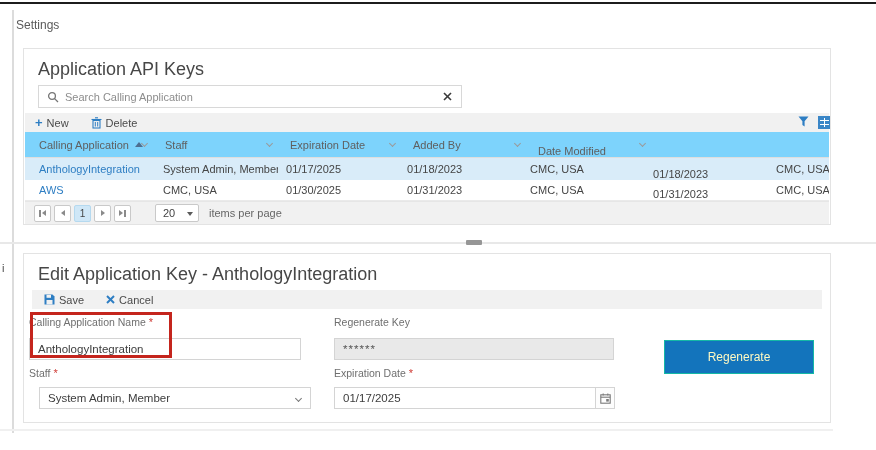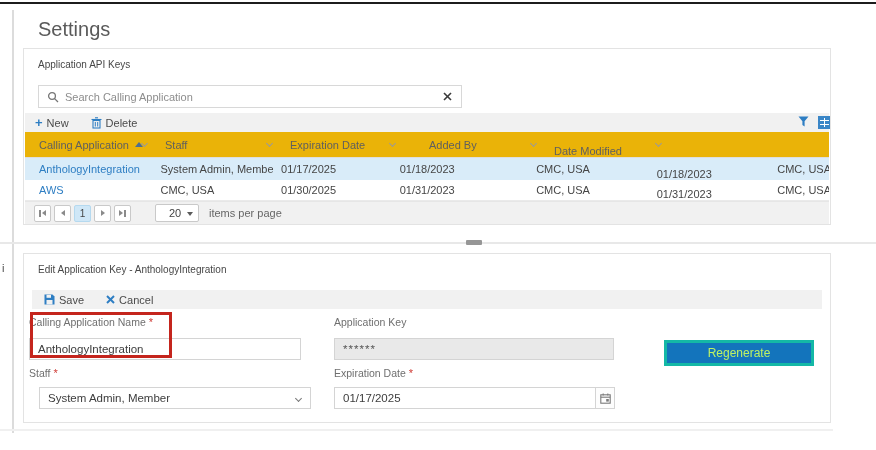--- a/index.html
+++ b/index.html
@@ -5,69 +5,69 @@
   * { margin:0; padding:0; box-sizing:border-box; }
   html,body { width:876px; height:450px; background:#fff; overflow:hidden;
               font-family:"Liberation Sans","DejaVu Sans",sans-serif; }
   .screen { position:relative; width:876px; height:450px; background:#fff; }
 
   .topline { position:absolute; left:0; top:2px; width:876px; height:2px; background:#1c1c1c; }
   .leftline { position:absolute; left:12px; top:10px; width:2px; height:423px; background:#dcdcdc; }
   .bottomline { position:absolute; left:0; top:429px; width:833px; height:2px; background:#f0f0f0; }
   .stray-i { position:absolute; left:2px; top:262px; font-size:11px; color:#4a4a4a; }
 
-  .page-title { position:absolute; left:38px; top:18px; font-size:20px; font-weight:400; color:#5a5a5a; }
+  .page-title { position:absolute; left:16px; top:18px; font-size:12px; font-weight:400; color:#5a5a5a; }
 
   .panel { position:absolute; left:23px; width:808px; background:#fff; border:1px solid #e3e3e3; overflow:hidden; }
   .panel-keys { top:48px; height:177px; }
   .panel-edit { top:253px; height:170px; }
-  .panel-title { position:absolute; left:14px; top:10px; font-size:10px; color:#474747; }
+  .panel-title { position:absolute; left:14px; top:10px; font-size:18px; color:#474747; }
 
   
   .searchbox { position:absolute; left:14px; top:36px; width:424px; height:23px; border:1px solid #d8d8d8; background:#fff; display:flex; align-items:center; }
   .searchbox svg { flex:0 0 auto; }
   .search-glyph { margin-left:8px; }
   .searchbox input { flex:1 1 auto; border:none; outline:none; font-size:11px; color:#555; padding:0 6px; font-family:inherit; background:transparent; }
   .searchbox input::placeholder { color:#8d8d8d; }
   .clear-glyph { margin-right:9px; cursor:pointer; }
 
   
   .grid-toolbar { position:absolute; left:1px; right:1px; top:64px; height:19px; background:#f1f1f1; display:flex; align-items:center; padding-left:10px; }
   .edit-toolbar { position:absolute; left:8px; right:8px; top:36px; height:19px; background:#f1f1f1; display:flex; align-items:center; padding-left:12px; }
   .tb-btn { display:flex; align-items:center; gap:4px; font-size:11px; color:#4a4a4a; margin-right:22px; cursor:pointer; }
   .plus-glyph { color:#2e7ec3; font-size:13px; font-weight:bold; line-height:1; }
   .tb-right { position:absolute; right:20px; top:3px; display:flex; gap:8px; align-items:center; }
   .export-icon { position:absolute; right:-2px; top:3px; }
 
   
-  .ghead { position:absolute; left:1px; right:1px; top:83px; height:26px; display:flex; border-bottom:1px solid #dedede; background:#eab308; }
+  .ghead { position:absolute; left:1px; right:1px; top:83px; height:26px; display:flex; border-bottom:1px solid #dedede; background:#7dd3fc; }
   .gh-cell { display:flex; align-items:center; font-size:11px; color:#5f5f5f; position:relative; }
   .grow { position:absolute; left:1px; right:1px; display:flex; align-items:stretch; }
   .grow-1 { top:109px; height:22px; background:#d9ecf9; }
   .grow-2 { top:131px; height:21px; background:#fff; border-bottom:1px solid #eaeaea; }
   .g-cell { display:flex; align-items:center; font-size:11px; color:#454545; overflow:hidden; white-space:nowrap; }
   .c0 { width:132px; padding-left:14px; }
   .c1 { width:125px; padding-left:8px; }
   .c2 { width:123px; padding-left:8px; }
   .c3 { width:125px; padding-left:8px; }
-  .c4 { width:125px; padding-left:8px;margin-left:16px; }
+  .c4 { width:125px; padding-left:8px; }
   .c5 { width:125px; padding-left:8px;align-items:flex-end; }
   .c6 { flex:1 1 auto; padding-left:8px; }
   .applink { color:#2e7ec3; cursor:pointer; }
   .sort-asc { width:0; height:0; border-left:4px solid transparent; border-right:4px solid transparent; border-bottom:5px solid #4d6f91; margin-left:6px; }
   .chev { width:5px; height:5px; border-right:1.4px solid #9a9a9a; border-bottom:1.4px solid #9a9a9a; transform:rotate(45deg); position:absolute; right:10px; top:9px; }
 
   
   .pager { position:absolute; left:1px; right:1px; top:152px; height:23px; background:#f1f1f1; display:flex; align-items:center; padding-left:6px; border-top:1px solid #e6e6e6; }
   .pg-btn { width:17px; height:17px; background:#fff; border:1px solid #c9c9c9; border-radius:2px; margin-left:3px; display:flex; align-items:center; justify-content:center; gap:1px; cursor:pointer; font-size:10px; color:#555; }
   .pg-current { background:#cfe7f7; border-color:#b5d9ef; color:#444; }
   .tri-r { width:0; height:0; border-top:3.5px solid transparent; border-bottom:3.5px solid transparent; border-left:4.5px solid #8a8a8a; }
   .tri-l { width:0; height:0; border-top:3.5px solid transparent; border-bottom:3.5px solid transparent; border-right:4.5px solid #8a8a8a; }
   .endbar { width:1.5px; height:7px; background:#8a8a8a; }
-  .pgsize { margin-left:24px; width:44px; height:18px; background:#fff; border:1px solid #c9c9c9; border-radius:2px; display:flex; align-items:center; padding:0 13px; font-size:11px; color:#444; cursor:pointer; position:relative; }
+  .pgsize { margin-left:24px; width:44px; height:18px; background:#fff; border:1px solid #c9c9c9; border-radius:2px; display:flex; align-items:center; padding:0 7px; font-size:11px; color:#444; cursor:pointer; position:relative; }
   .pgsize .ddtri { position:absolute; right:5px; top:7px; width:0; height:0; border-left:3.5px solid transparent; border-right:3.5px solid transparent; border-top:4.5px solid #5a5a5a; }
   .pp-label { margin-left:10px; font-size:11px; color:#666; }
 
   
   .split-line { position:absolute; left:0; top:242px; width:876px; height:1.5px; background:#e8e8e8; }
   .split-handle { position:absolute; left:466px; top:240px; width:16px; height:5px; background:#969696; border-radius:1px; }
 
   
   .fld-label { position:absolute; font-size:10.5px; color:#6f6f6f; }
   .req { color:#cf3a34; margin-left:3px; font-size:11px; }
@@ -75,21 +75,21 @@
   .lbl-r1 { top:62px; } .inp-r1 { top:84px; }
   .lbl-r2 { top:113px; } .inp-r2 { top:133px; }
   .colA { left:5px; }
   .colB { left:310px; }
   .key-input { width:280px; background:#e9e9e9; color:#555; letter-spacing:1px; }
   .name-input { width:272px; }
   .staff-select { left:15px; width:272px; display:flex; align-items:center; cursor:pointer; position:absolute; height:22px; border:1px solid #d4d4d4; font-size:11.5px; color:#3d3d3d; padding:0 8px; }
   .staff-select .sel-chev { position:absolute; right:9px; top:8px; width:5px; height:5px; border-right:1.4px solid #777; border-bottom:1.4px solid #777; transform:rotate(45deg); }
   .date-input { width:262px; }
   .cal-btn { position:absolute; left:572px; width:19px; height:22px; border:1px solid #d4d4d4; border-left:none; background:#fdfdfd; display:flex; align-items:center; justify-content:center; cursor:pointer; }
-  .regen-btn { position:absolute; left:640px; top:86px; width:150px; height:26px; background:#1374bc; border:3px solid #14b8a6; color:#bef264; font-size:12px; display:flex; align-items:center; justify-content:center; cursor:pointer; font-family:inherit; }
+  .regen-btn { position:absolute; left:640px; top:86px; width:150px; height:34px; background:#1374bc; border:1px solid #14b8a6; color:#fef9c3; font-size:12px; display:flex; align-items:center; justify-content:center; cursor:pointer; font-family:inherit; }
 
   .red-annotation { position:absolute; left:30px; top:312px; width:142px; height:46px; border:3px solid #c4251d; pointer-events:none; }
 </style>
 </head>
 <body>
 
 <div class="screen">
   <div class="topline"></div>
   <div class="leftline"></div>
   <div class="stray-i">i</div>
@@ -229,21 +229,21 @@
         <span>Cancel</span>
       </div>
     </div>
 
     <div class="fld-label lbl-r1 colA">
       <span>Calling Application Name</span><span class="req">*</span>
     </div>
     <input class="txt-input inp-r1 colA name-input" value="AnthologyIntegration" style="">
 
     <div class="fld-label lbl-r1 colB">
-      <span>Application Key</span>
+      <span>Regenerate Key</span>
     </div>
     <input class="txt-input inp-r1 colB key-input" disabled="" value="******" style="">
 
     <button class="regen-btn">Regenerate</button>
 
     <div class="fld-label lbl-r2 colA">
       <span>Staff</span><span class="req">*</span>
     </div>
     <div class="staff-select inp-r2">
       <span>System Admin, Member</span>

